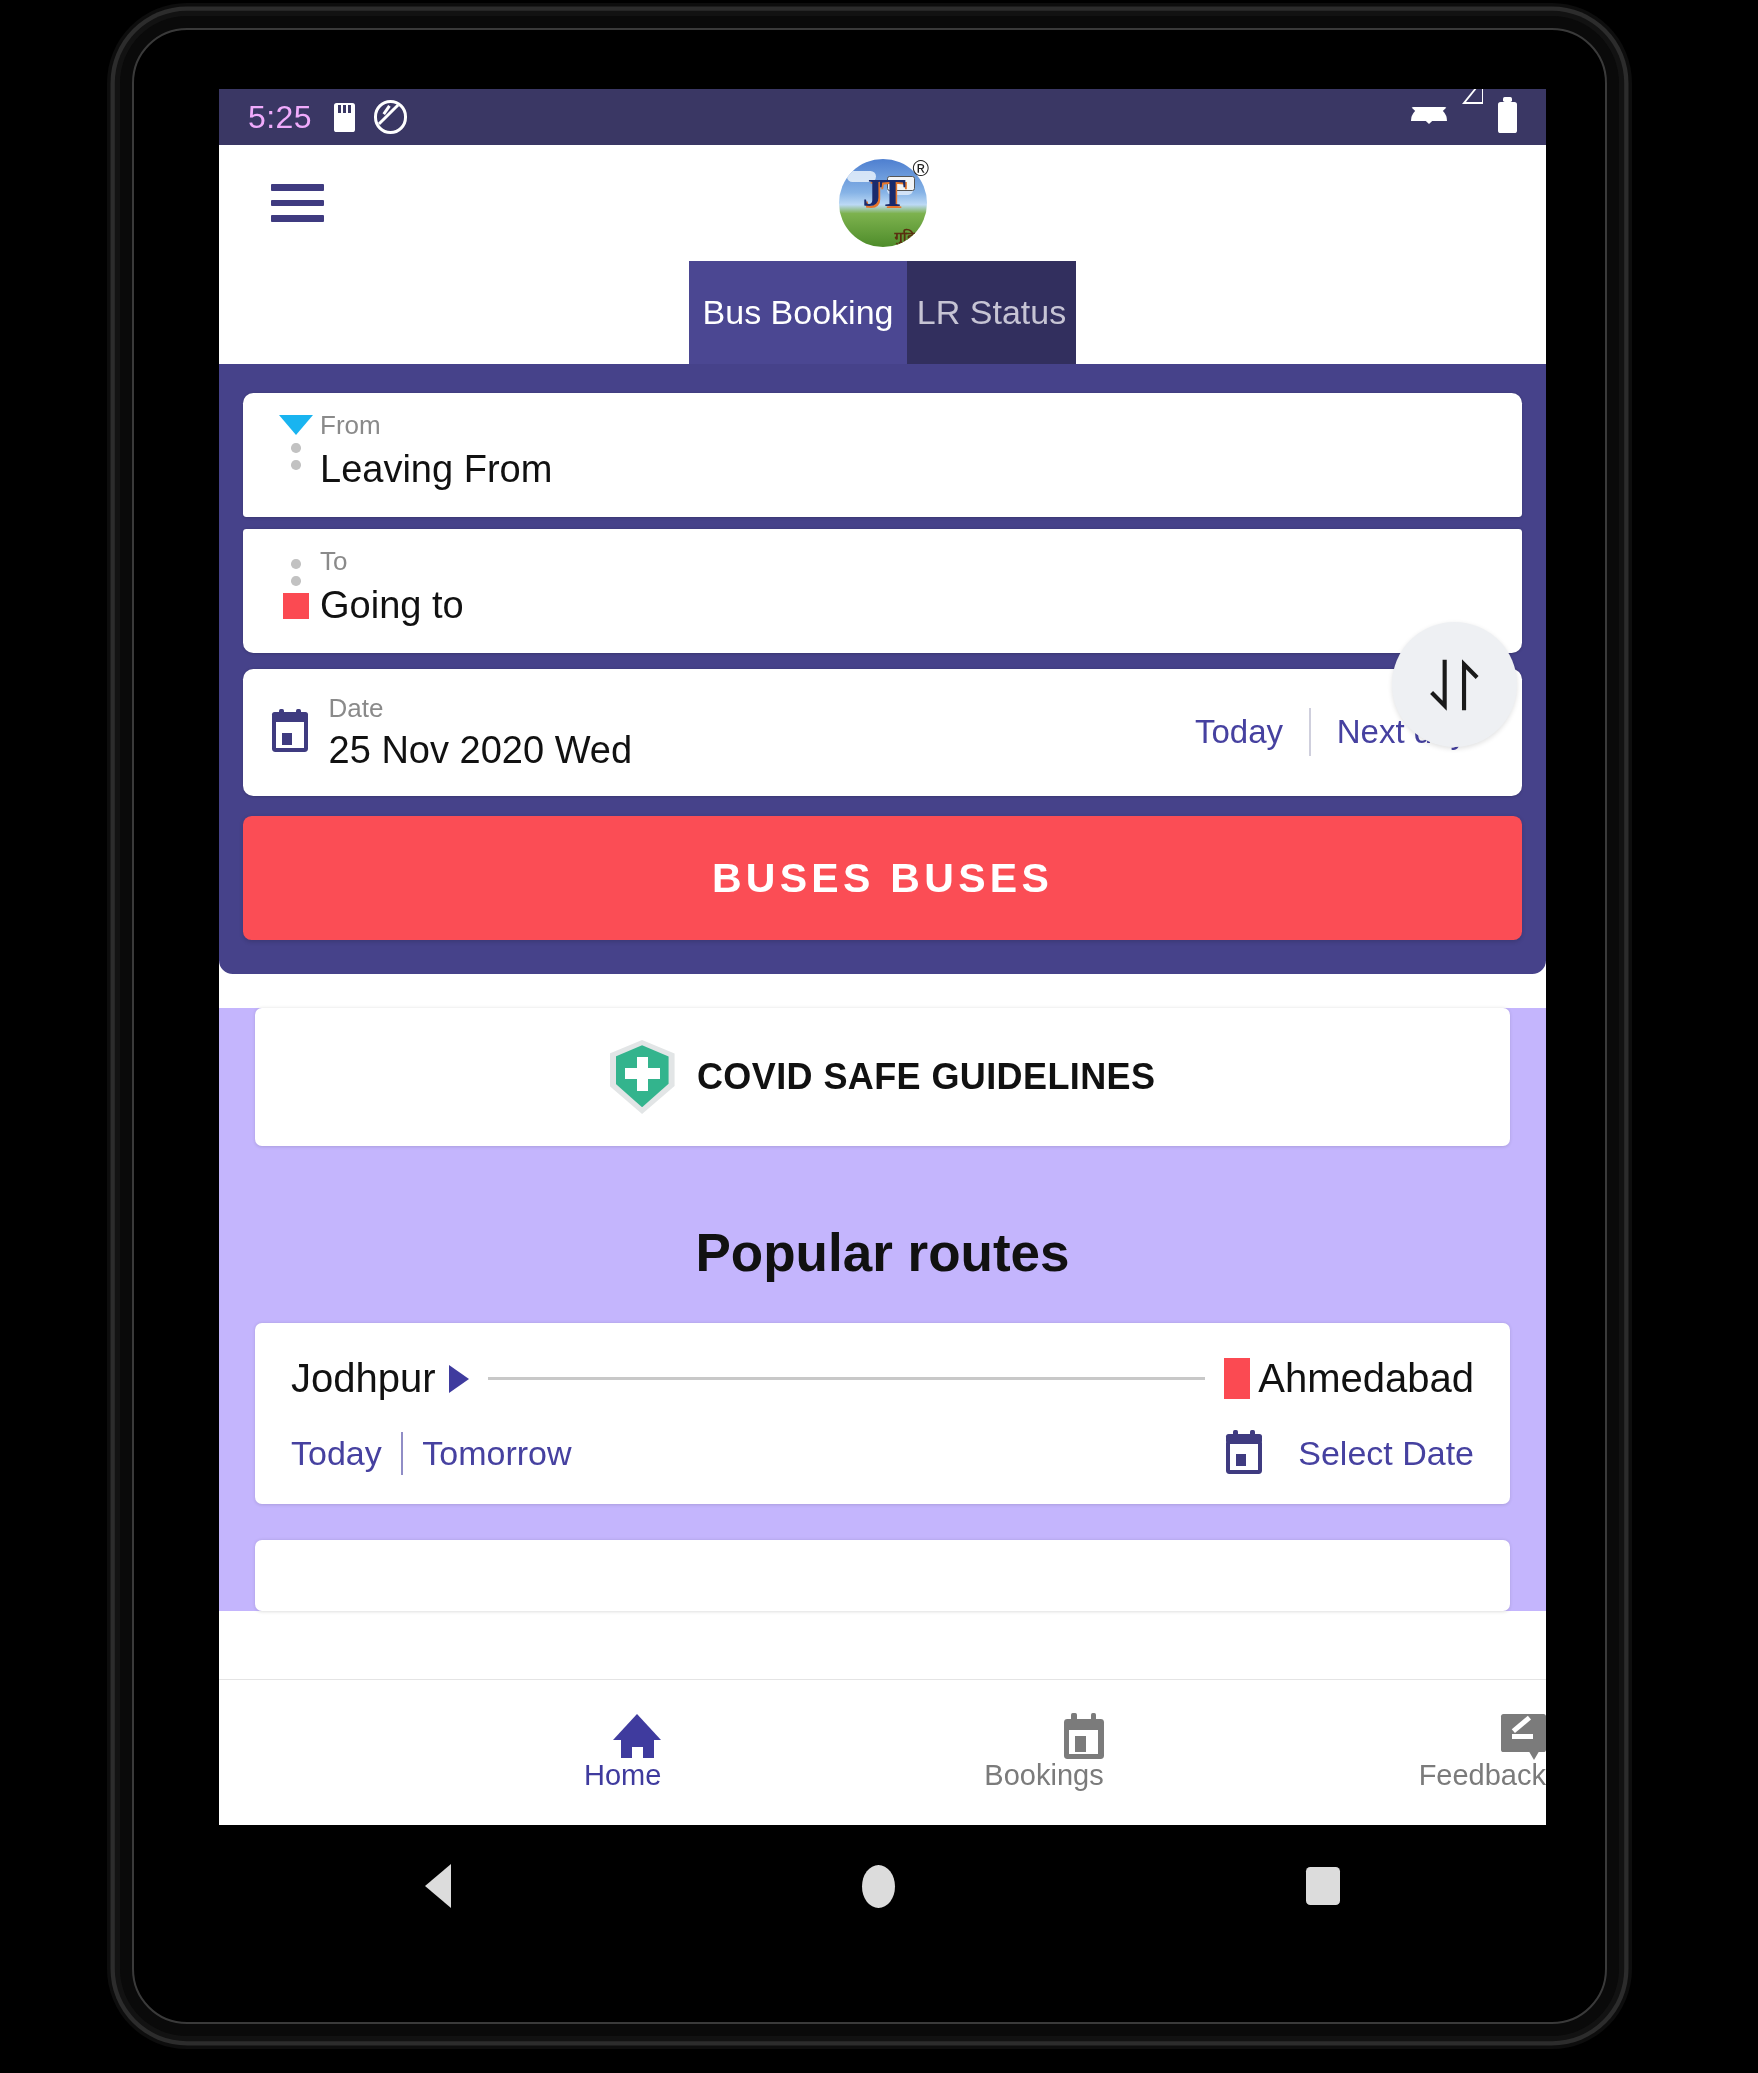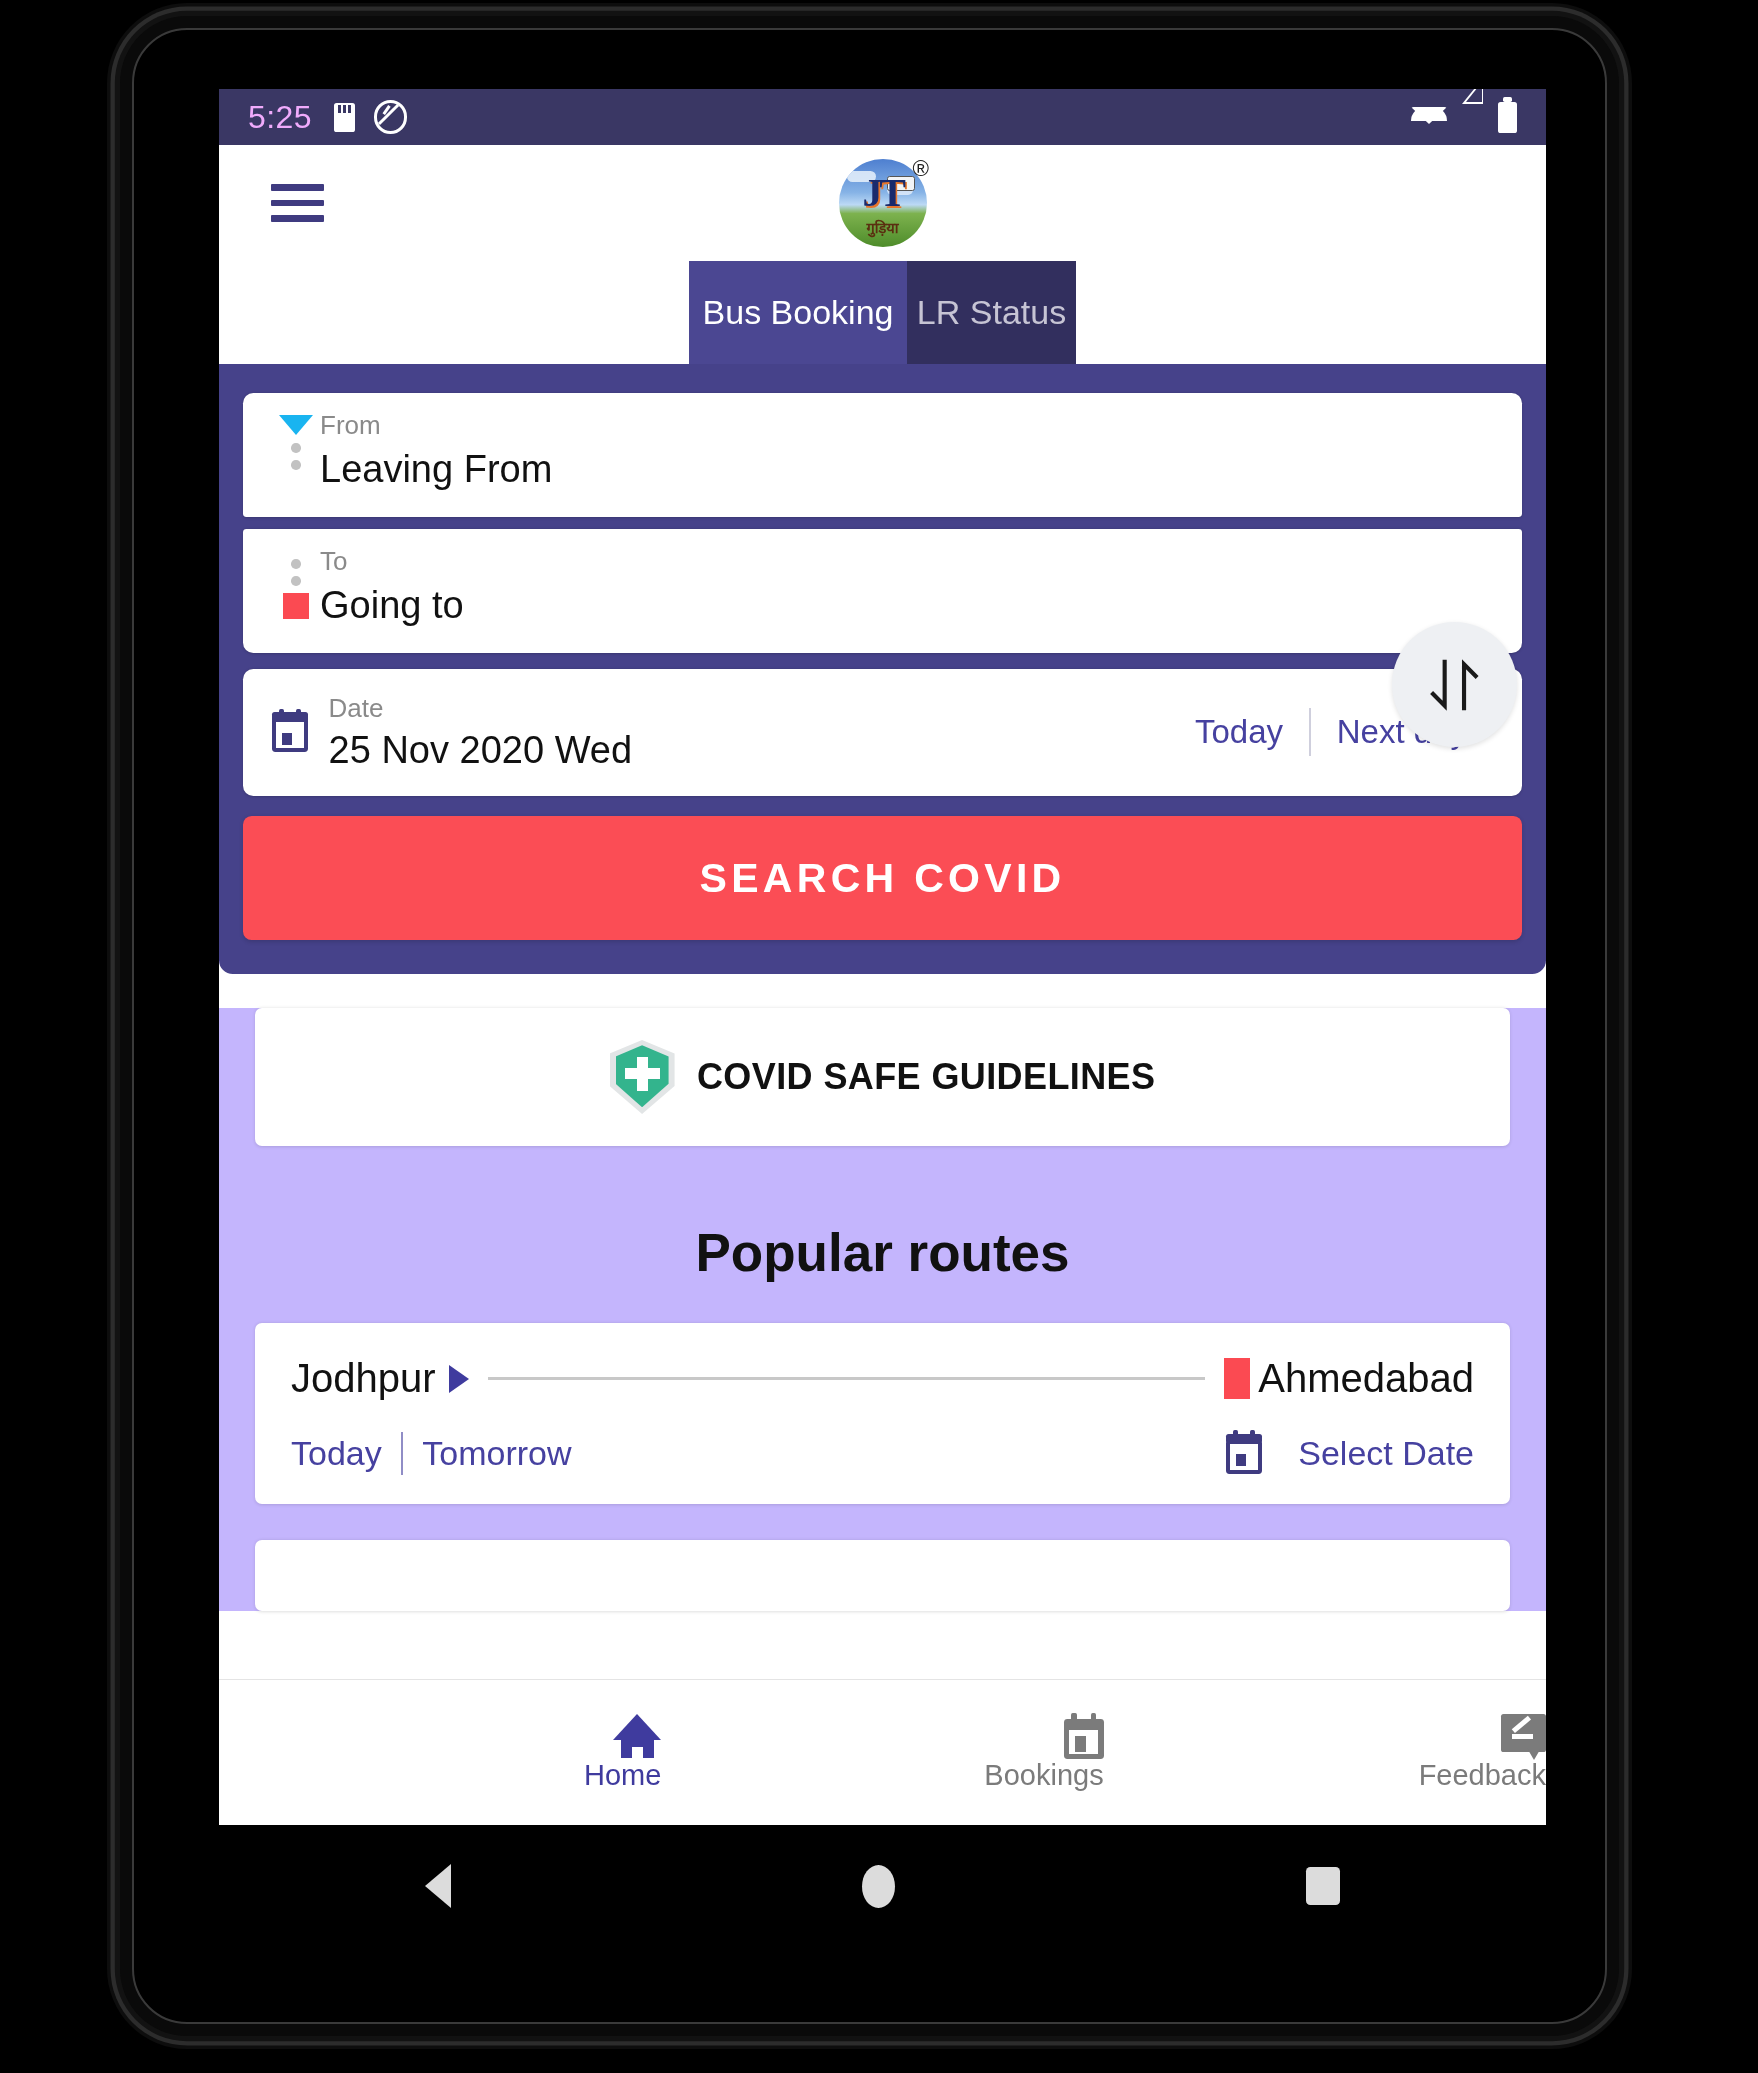--- a/index.html
+++ b/index.html
@@ -53,21 +53,21 @@
     background:linear-gradient(#4e7fd0 0%,#86b3e6 38%,#bcd9f5 52%,#7db24e 62%,#4e8c2a 100%);}
   .logo-circle .cloud1{position:absolute;left:8.6px;top:12px;width:29px;height:11.2px;background:#e9f2fc;
     border-radius:8.6px;opacity:.85;}
   .logo-circle .cloud2{position:absolute;left:48px;top:26px;width:26px;height:9.5px;background:#e9f2fc;
     border-radius:8.6px;opacity:.75;}
   .logo-circle .jt{position:absolute;left:0;top:13.8px;width:100%;text-align:center;
     font-family:"Liberation Serif",serif;font-weight:bold;font-size:40px;color:#1a2a6c;
     text-shadow:1.7px 1.7px 0 #e8762a;letter-spacing:-3.4px;line-height:1;}
   .logo-circle .bus{position:absolute;right:12px;top:17px;width:26px;height:13px;
     background:#f2f4f7;border:1.3px solid #555;border-radius:2.6px;}
-  .logo-circle .hindi{position:absolute;left:0;bottom:10px;width:100%;text-align:center;
+  .logo-circle .hindi{position:absolute;left:0;bottom:1px;width:100%;text-align:right;
     font-size:14.6px;color:#5a2f10;font-weight:bold;font-family:Liberation Serif, serif;}
   .logo-reg{position:absolute;left:74px;top:-3.4px;font-size:22.4px;color:#222;}
 
   
   .tabbar{display:flex;height:103px;background:#fff;}
   .tab-spacer{flex:1;background:#fff;}
   .tab{display:flex;align-items:center;justify-content:center;font-size:34px;box-sizing:border-box;}
   .tab.active{background:#4b4792;color:#ffffff;width:218px;}
   .tab.inactive{background:#322f5e;color:#c6c4d4;width:169px;}
   .tab-spacer.right{background:#fff;}
@@ -283,21 +283,21 @@
         <div class="field-label">Date</div>
         <div class="field-value">25 Nov 2020 Wed</div>
       </div>
       <div class="date-actions">
         <a>Today</a>
         <span class="vdiv"></span>
         <a>Next day</a>
       </div>
     </div>
 
-    <div class="search-btn">SEARCH COVID</div>
+    <div class="search-btn">BUSES BUSES</div>
   </div>
 
   <div class="body-scroll">
 
     <div class="covid-card">
       <div class="shield">
         <span class="outer"></span>
           <span class="inner"></span>
         <span class="cross-v"></span>
           <span class="cross-h"></span>

